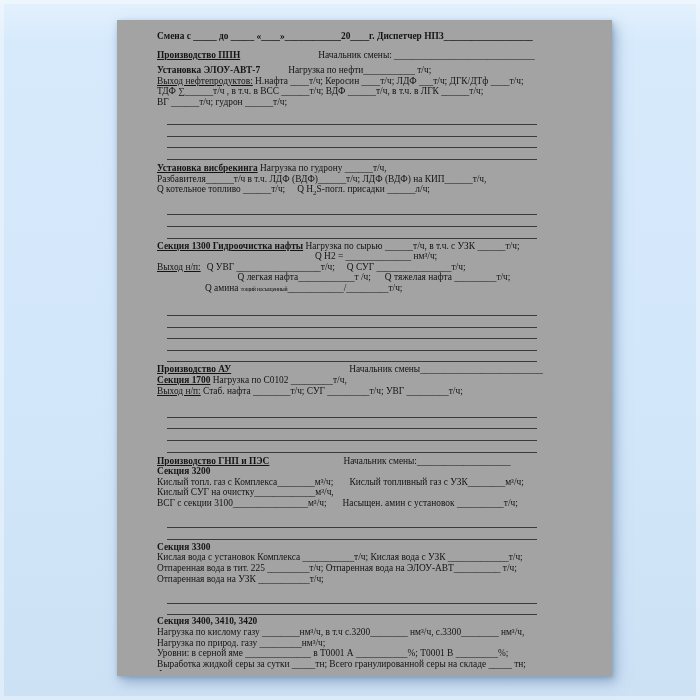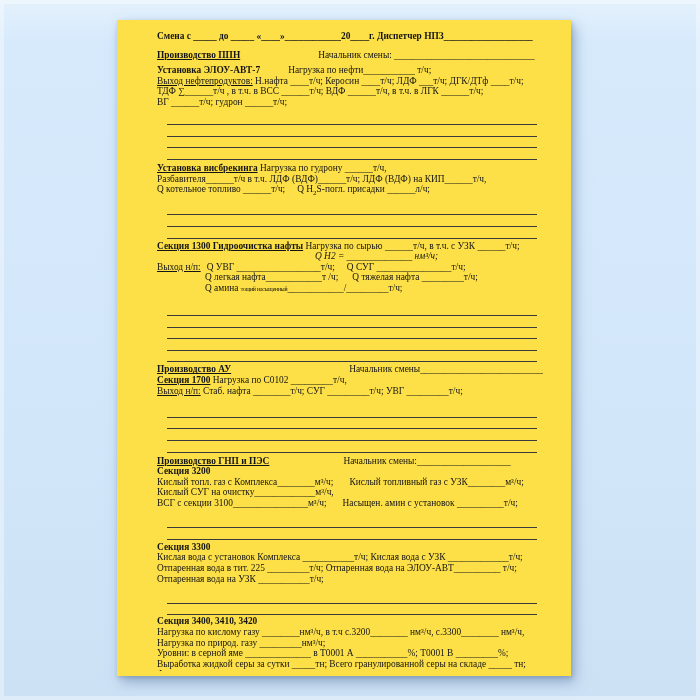--- a/index.html
+++ b/index.html
@@ -3,21 +3,21 @@
 <meta charset="utf-8">
 <style>
   html,body{margin:0;padding:0;}
   body{
     width:700px;height:700px;position:relative;overflow:hidden;
     background:linear-gradient(180deg,#e4f1fc 0%,#d7eafc 6%,#d3e7fa 55%,#cde1f5 100%);
     font-family:"Liberation Serif", serif;
   }
   .frame{position:absolute;inset:0;border:4px solid rgba(255,255,255,0.35);pointer-events:none;}
   .page{
-    position:absolute;left:117px;top:20px;width:454px;height:656px;background:#fde047;
+    position:absolute;left:117px;top:20px;width:495px;height:656px;background:#a3a3a3;
     box-shadow:4px 6px 12px rgba(100,130,165,0.55), 1px 2px 4px rgba(110,140,175,0.45);
   }
   .content{
     position:absolute;left:40px;top:11px;width:386px;height:640px;overflow:hidden;
     font-size:9.4px;line-height:10.6px;color:#141414;white-space:nowrap;
   }
   .ln{height:10.6px;}
   .ln .b,.ln.b{font-weight:bold;}
   .ln .i{}
   .ln .u{text-decoration:underline;}
@@ -49,23 +49,23 @@
       <div class="gap" style="height: 3px;"></div>
       <div class="ln"><span class="b u">Установка висбрекинга</span><span class="">  Нагрузка по гудрону ______т/ч,</span></div>
       <div class="ln"><span class="">Разбавителя______т/ч </span><span class="i">в т.ч. ЛДФ (ВДФ)</span><span class="">______т/ч; ЛДФ (ВДФ) на КИП______т/ч,</span></div>
       <div class="ln"><span class="">Q котельное топливо ______т/ч;</span><span class="sp" style="width: 12px;"></span><span class="">Q H</span><span class="sub">2</span><span class="">S-погл. присадки ______л/ч;</span></div>
       <div class="gap" style="height: 9px;"></div>
       <div class="rule"></div>
       <div class="rule"></div>
       <div class="rule"></div>
       <div class="gap" style="height: 2px;"></div>
       <div class="ln"><span class="b u">Секция 1300 Гидроочистка нафты</span><span class=""> Нагрузка по сырью ______т/ч, </span><span class="i">в т.ч. с УЗК ______т/ч;</span></div>
-      <div class="ln" style="padding-left: 158px; font-style: italic;"><span class="">Q H2 = ______________ нм³/ч;</span></div>
+      <div class="ln" style="padding-left: 158px;"><span class="">Q H2 = ______________ нм³/ч;</span></div>
       <div class="ln"><span class="u">Выход н/п:</span><span class="sp" style="width: 6px;"></span><span class="">Q УВГ __________________т/ч;</span><span class="sp" style="width: 12px;"></span><span class="">Q СУГ ________________т/ч;</span></div>
-      <div class="ln" style="padding-left: 48px;"><span class="">Q легкая нафта____________т /ч;</span><span class="sp" style="width: 14px;"></span><span class="">Q тяжелая нафта _________т/ч;</span></div>
+      <div class="ln" style="padding-left: 48px; text-align: center;"><span class="">Q легкая нафта____________т /ч;</span><span class="sp" style="width: 14px;"></span><span class="">Q тяжелая нафта _________т/ч;</span></div>
       <div class="ln" style="padding-left: 48px;"><span class="">Q амина </span><span class="sm">тощий насыщенный</span><span class="">____________/_________т/ч;</span></div>
       <div class="gap" style="height: 11px;"></div>
       <div class="rule"></div>
       <div class="rule"></div>
       <div class="rule"></div>
       <div class="rule"></div>
       <div class="rule"></div>
       <div class="gap" style="height: 2px;"></div>
       <div class="ln"><span class="b u">Производство АУ</span><span class="sp" style="width: 118px;"></span><span class="">Начальник смены_____________________________</span></div>
       <div class="ln"><span class="b u">Секция 1700</span><span class=""> Нагрузка по С0102 _________т/ч,</span></div>

